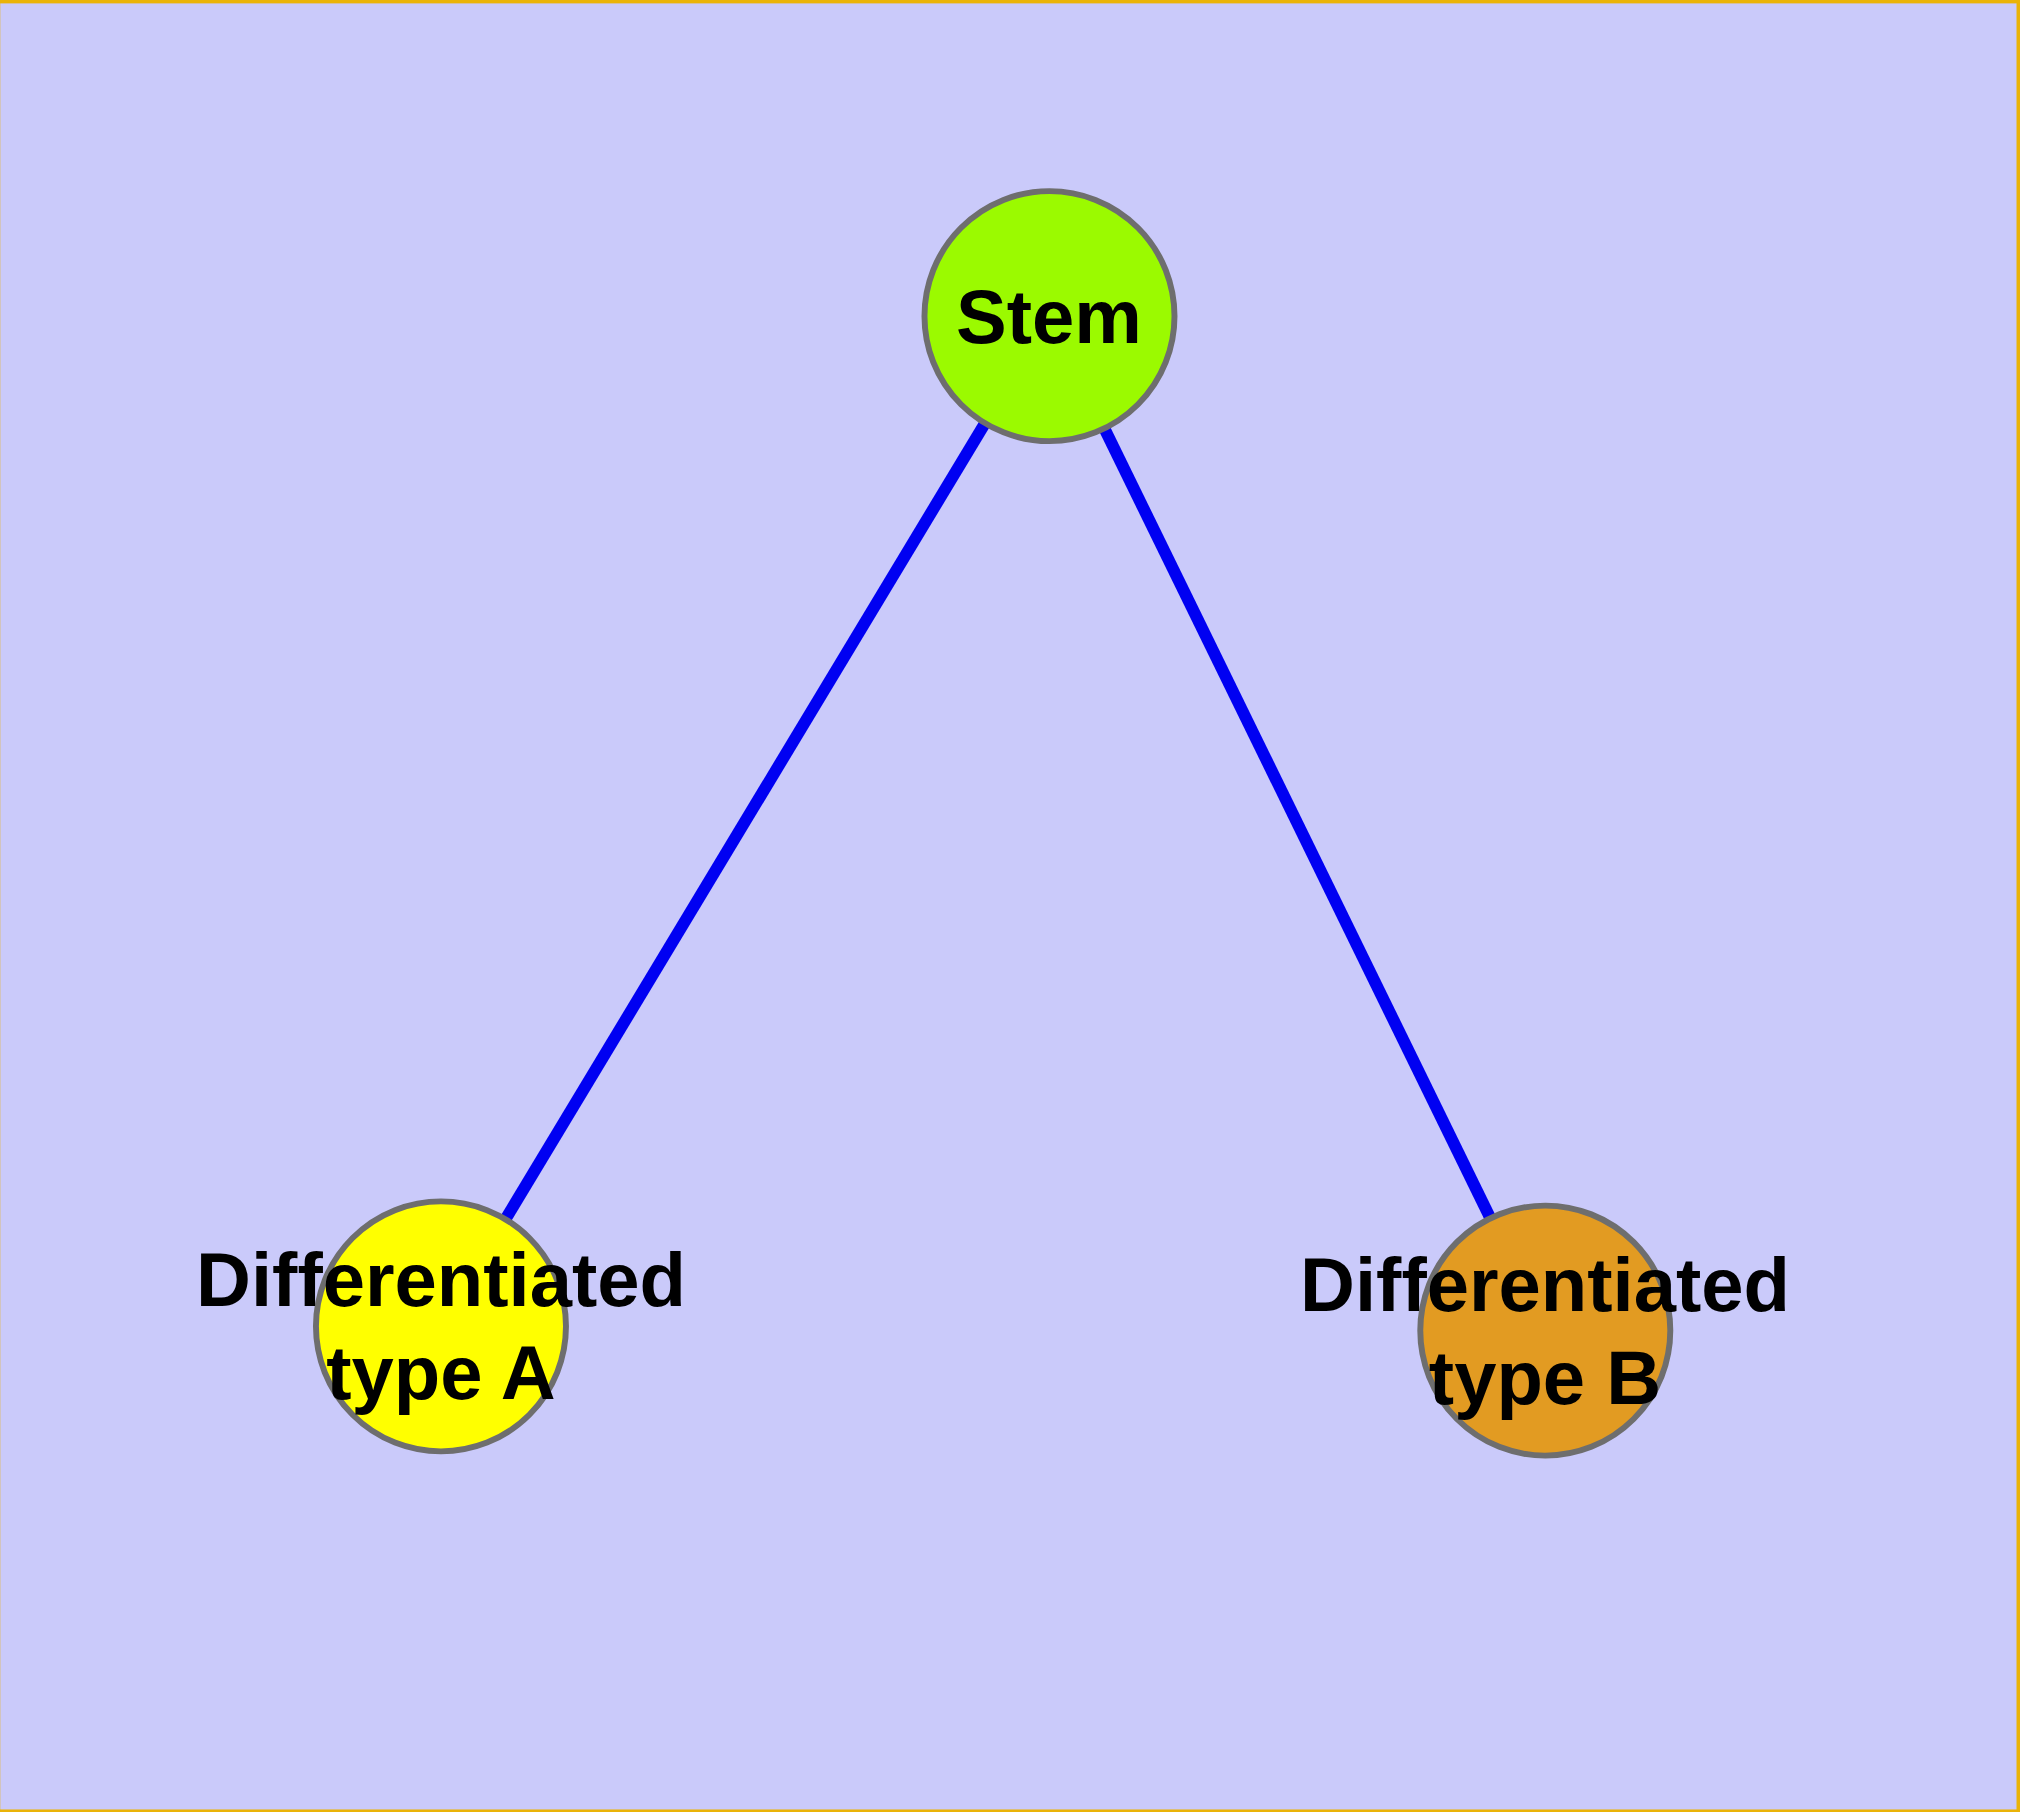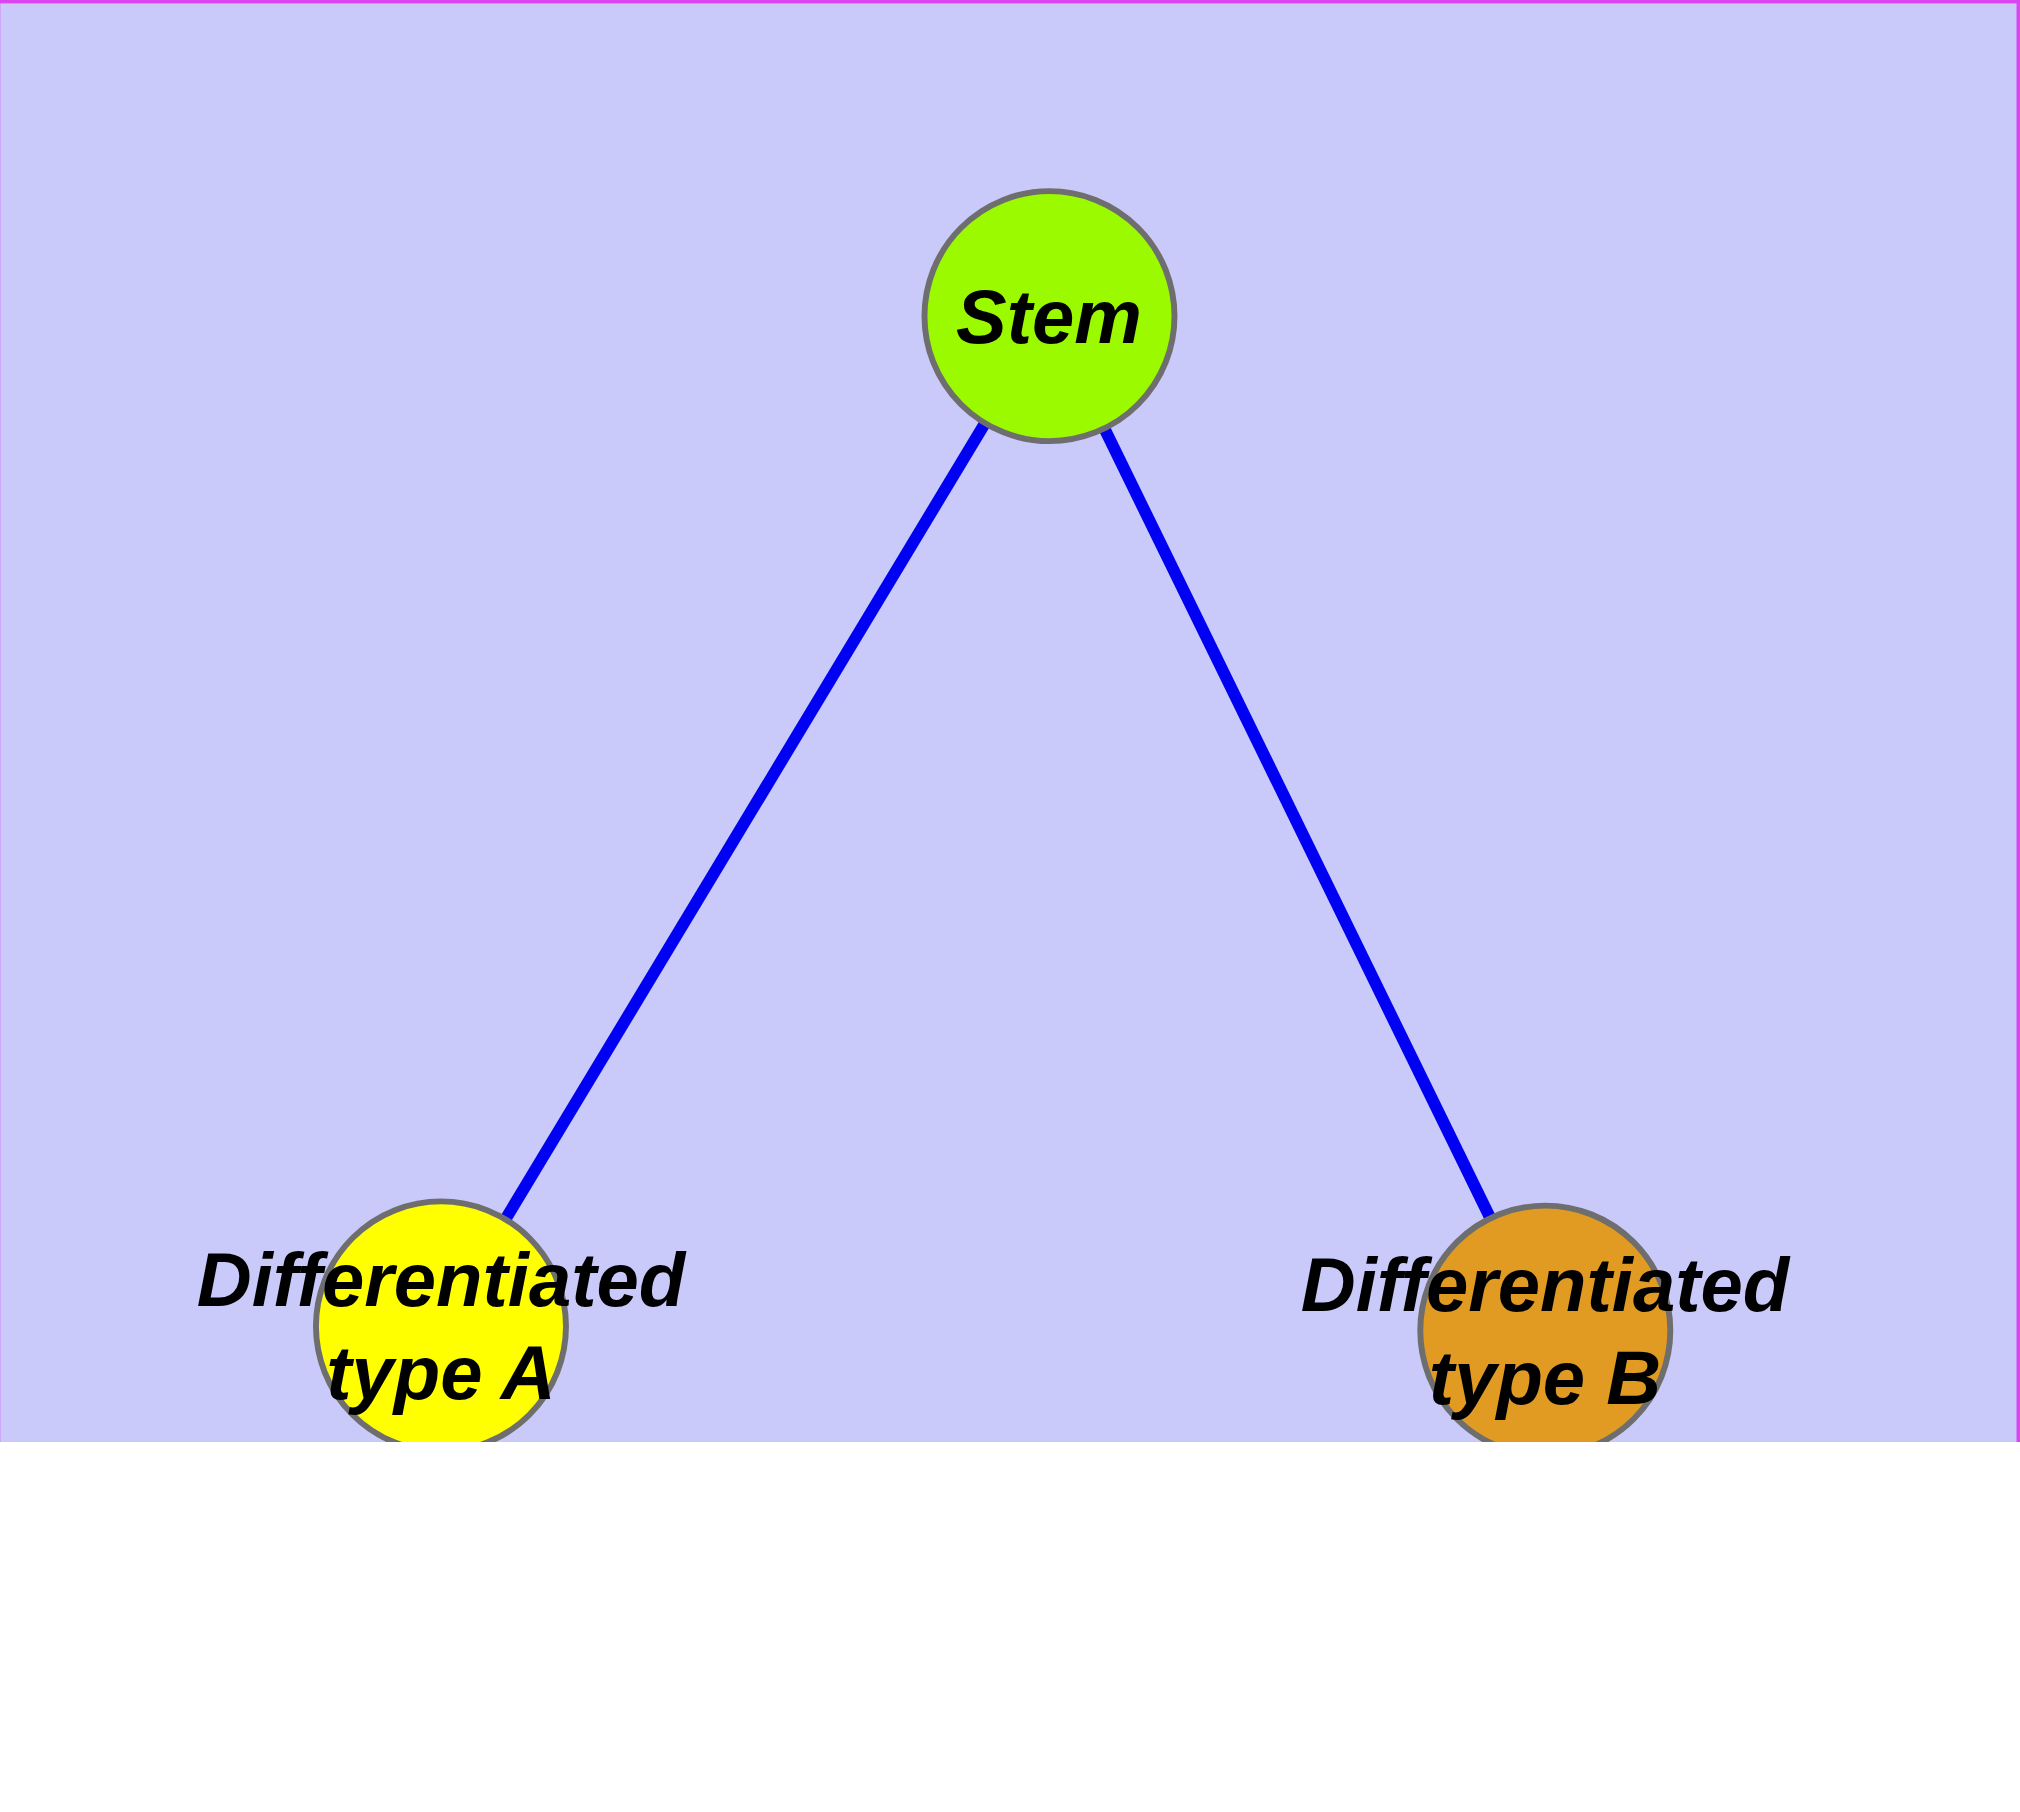--- a/index.html
+++ b/index.html
@@ -3,25 +3,24 @@
 <meta charset="utf-8">
 <style>
   html, body {
     margin: 0;
     padding: 0;
     background: #ffffff;
   }
   .stage {
     position: relative;
     width: 2021px;
-    height: 1442px;
-    background: #d946ef;
+    height: 1812px;
+    background: #eab308;
     overflow: hidden;
     font-family: "Liberation Sans", sans-serif;
-    font-style: italic;
   }
   .stage svg {
     position: absolute;
     left: 0;
     top: 0;
     display: block;
   }
   .node-label {
     position: absolute;
     transform: translate(-50%, -50%);

